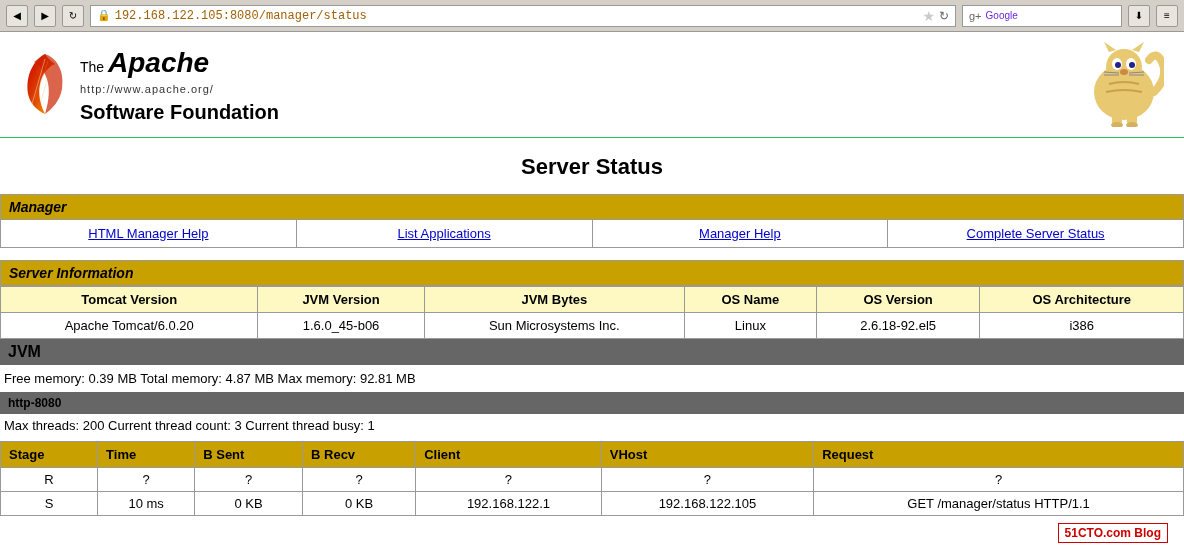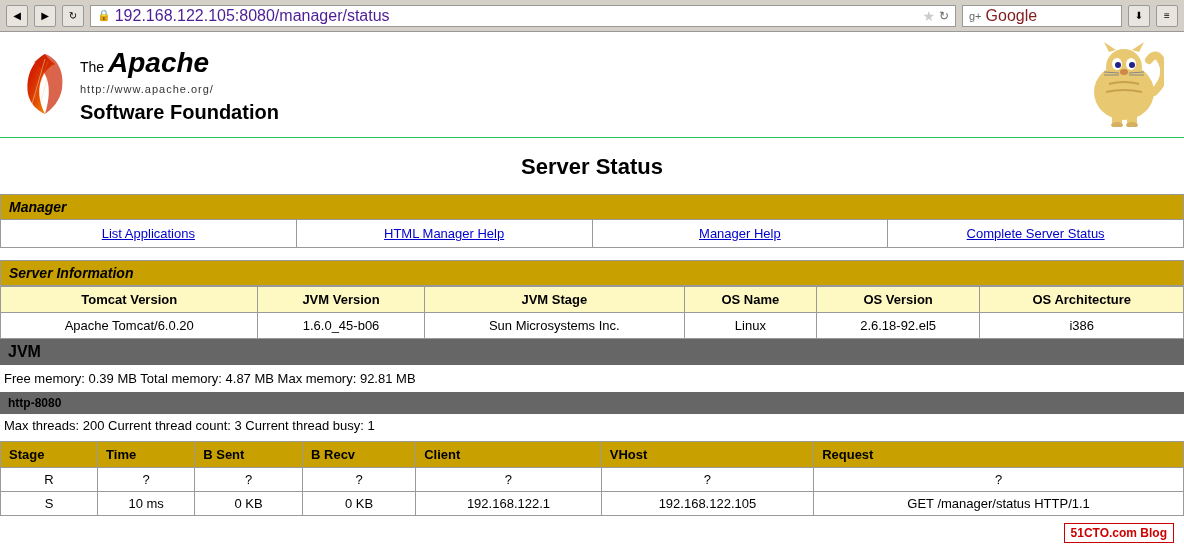--- a/index.html
+++ b/index.html
@@ -35,22 +35,23 @@
       border: 1px solid #999;
       padding: 2px 6px;
       font-size: 12px;
       background: #fff;
       display: flex;
       align-items: center;
       gap: 4px;
     }
     .browser-url-text {
       flex: 1;
-      font-size: 16px;
-      color: #4c1d95;
+      font-size: 12px;
+      color: #a16207;
+      font-family: Liberation Mono, monospace;
     }
     .browser-search-bar {
       height: 22px;
       border: 1px solid #999;
       padding: 2px 6px;
       font-size: 12px;
       background: #fff;
       display: flex;
       align-items: center;
       width: 160px;
@@ -187,21 +188,21 @@
       padding: 4px 8px;
       border: 1px solid #999;
       text-align: center;
       font-size: 13px;
     }
 
     
     .watermark {
       position: fixed;
       bottom: 10px;
-      right: 10px;
+      right: 16px;
       background: rgba(255,255,255,0.7);
       padding: 2px 6px;
       font-size: 12px;
       color: #c00;
       font-weight: bold;
       border: 1px solid #c00;
     }
   </style>
 </head>
 <body>
@@ -211,21 +212,21 @@
   <div class="browser-nav-btn">▶</div>
   <div class="browser-nav-btn">↻</div>
   <div class="browser-url-bar">
     <span style="font-size:11px;color:#666;">🔒</span>
     <span class="browser-url-text">192.168.122.105:8080/manager/status</span>
     <span style="font-size:14px;color:#ccc;">★</span>
     <span style="font-size:12px;color:#666;">↻</span>
   </div>
   <div class="browser-search-bar">
     <span style="font-size:11px;color:#666;margin-right:4px;">g+</span>
-    <span style="color:#7f1d1d;font-size:16px;">Google</span>
+    <span style="color:#6d28d9;font-size:10px;">Google</span>
   </div>
   <div class="browser-nav-btn">⬇</div>
   <div class="browser-nav-btn">≡</div>
 </div>
 
 <div class="page-content">
 
   <div class="apache-header">
     <div class="apache-logo-section">
 
@@ -286,42 +287,42 @@
       <ellipse cx="78" cy="83" rx="6" ry="3" fill="#d4b060"></ellipse>
     </svg>
   </div>
 
   <h1 class="server-status-title">Server Status</h1>
 
   <div style="margin: 0 0 0 0;">
     <div class="section-header-gold">Manager</div>
     <div class="manager-links">
       <div class="manager-link-cell">
+        <a href="#">HTML Manager Help</a>
+      </div>
+      <div class="manager-link-cell">
         <a href="#">List Applications</a>
-      </div>
-      <div class="manager-link-cell">
-        <a href="#">HTML Manager Help</a>
       </div>
       <div class="manager-link-cell">
         <a href="#">Manager Help</a>
       </div>
       <div class="manager-link-cell">
         <a href="#">Complete Server Status</a>
       </div>
     </div>
   </div>
 
   <div class="server-info-section">
     <div class="section-header-gold">Server Information</div>
     <table class="info-table">
       <thead>
         <tr>
           <th>Tomcat Version</th>
           <th>JVM Version</th>
-          <th>JVM Stage</th>
+          <th>JVM Bytes</th>
           <th>OS Name</th>
           <th>OS Version</th>
           <th>OS Architecture</th>
         </tr>
       </thead>
       <tbody>
         <tr>
           <td>Apache Tomcat/6.0.20</td>
           <td>1.6.0_45-b06</td>
           <td>Sun Microsystems Inc.</td>

